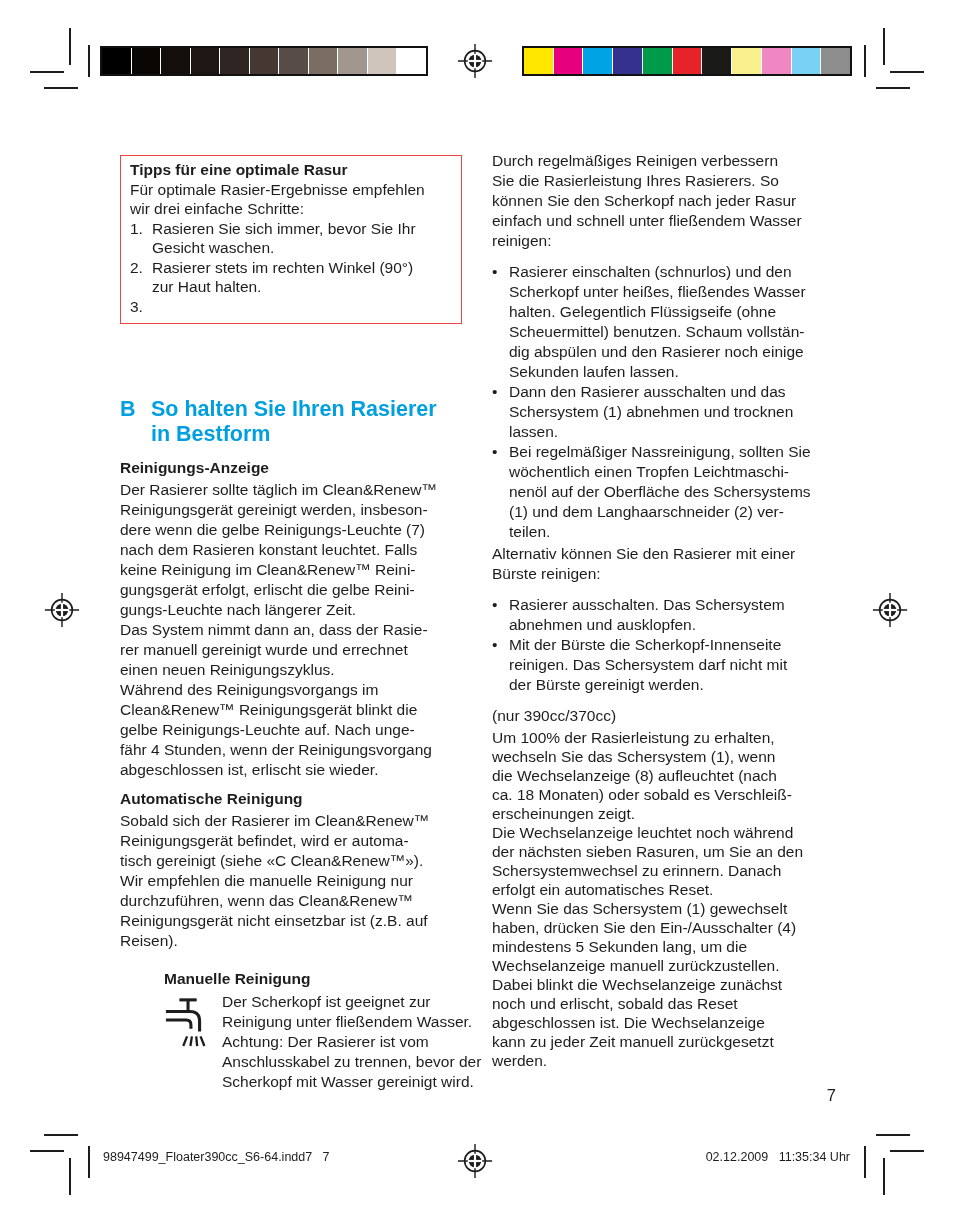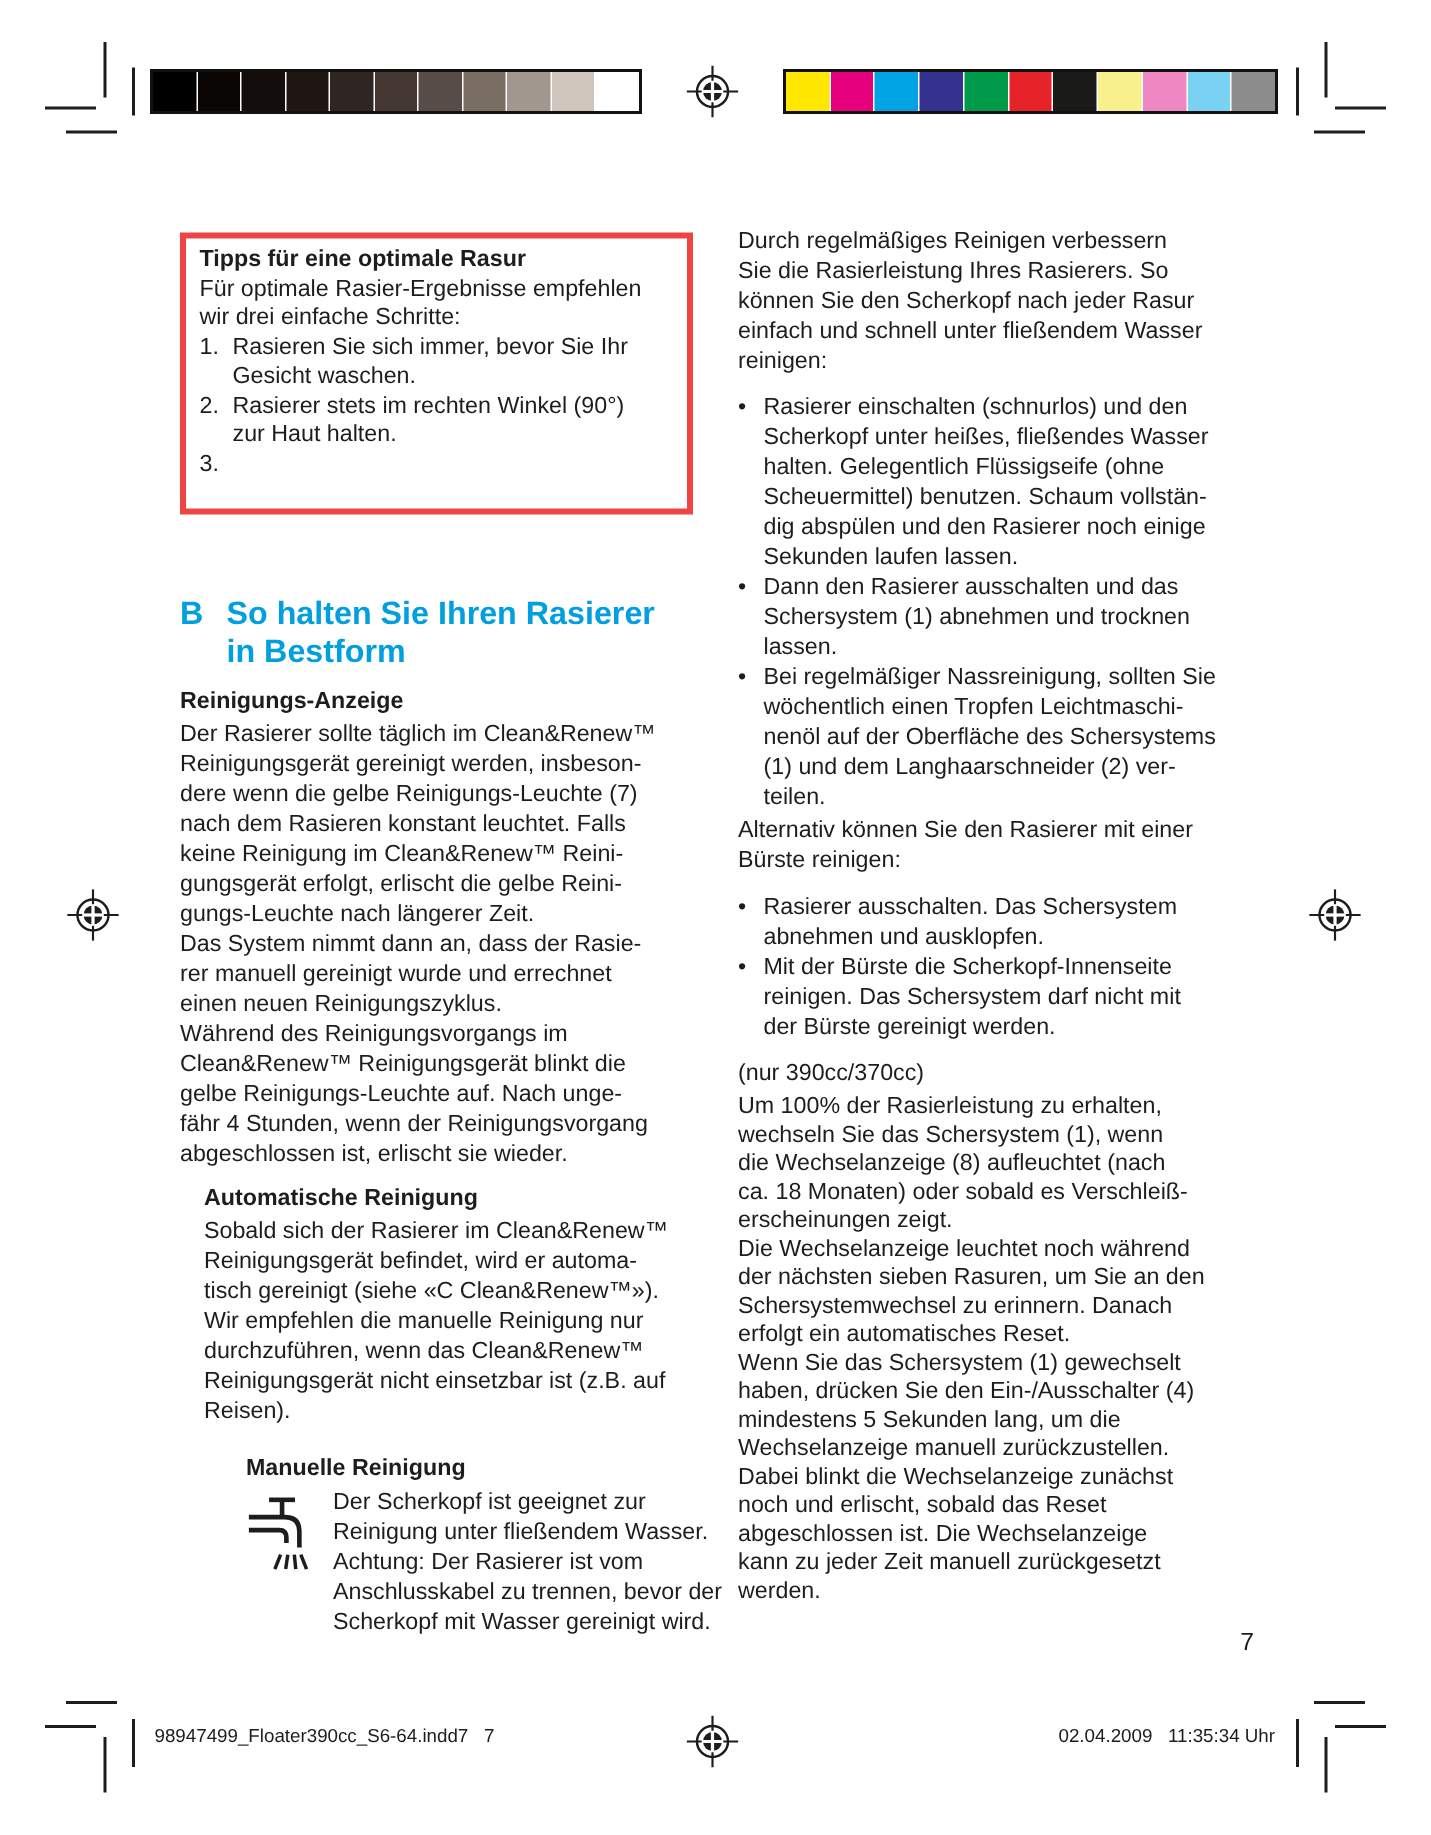--- a/index.html
+++ b/index.html
@@ -12,42 +12,42 @@
   .crop.v{width:2px;} .crop.h{height:2px;}
   .regmark{position:absolute;width:36px;height:36px;}
   .calbar{
     position:absolute;top:46px;height:30px;display:flex;gap:1px;
     border:2px solid #111;background:#fff;box-sizing:border-box;
   }
   .calbar .sw{flex:1 1 0;}
   
   .tipbox{
     position:absolute;left:120px;top:155px;width:342px;box-sizing:border-box;
-    border:4px solid #ef4444;padding:4px 8px 20px 9px;
+    border:1px solid #ef4444;padding:4px 8px 7px 9px;
     font-size:15.5px;line-height:19.5px;
   }
   .tipbox .title{font-weight:bold;}
   .tipbox .intro{white-space:pre-line;}
   .numrow{display:flex;}
   .numrow .num{flex:0 0 22px;}
   .numrow .txt{white-space:pre-line;}
   .mainheading{
     position:absolute;left:120px;top:397px;display:flex;
     color:#009fe0;font-weight:bold;font-size:21.5px;line-height:24.5px;
   }
   .mainheading .letter{flex:0 0 31px;}
   .mainheading .htext{white-space:pre-line;}
   .col{position:absolute;font-size:15.5px;}
   .subhead{font-weight:bold;}
   .para{white-space:pre-line;}
   .lh20{line-height:20px;}
   .lh19{line-height:19px;}
   
   .sec1{left:120px;top:458px;width:350px;}
-  .sec2{left:120px;top:789px;width:350px;margin-left:16px;}
+  .sec2{left:120px;top:789px;width:350px;}
   .sec3{left:120px;top:969px;width:350px;margin-left:44px;}
   .sec-body{margin-top:2px;}
   .iconrow{display:flex;margin-top:3px;}
   .tapicon{flex:0 0 58px;padding-top:4px;}
   
   .r-intro{left:492px;top:151px;width:364px;}
   .r-bullets1{left:492px;top:262px;width:364px;}
   .r-alt{left:492px;top:544px;width:364px;}
   .r-bullets2{left:492px;top:595px;width:364px;}
   .r-wechsel{left:492px;top:706px;width:364px;}
@@ -295,13 +295,13 @@
 Dabei blinkt die Wechselanzeige zunächst
 noch und erlischt, sobald das Reset
 abgeschlossen ist. Die Wechselanzeige
 kann zu jeder Zeit manuell zurückgesetzt
 werden.</div>
 </div>
 
 <div class="pagenum">7</div>
 
 <div class="foot file">98947499_Floater390cc_S6-64.indd7   7</div>
-<div class="foot time">02.04.2009   11:35:34 Uhr</div>
+<div class="foot time">02.12.2009   11:35:34 Uhr</div>
 
 </body></html>

